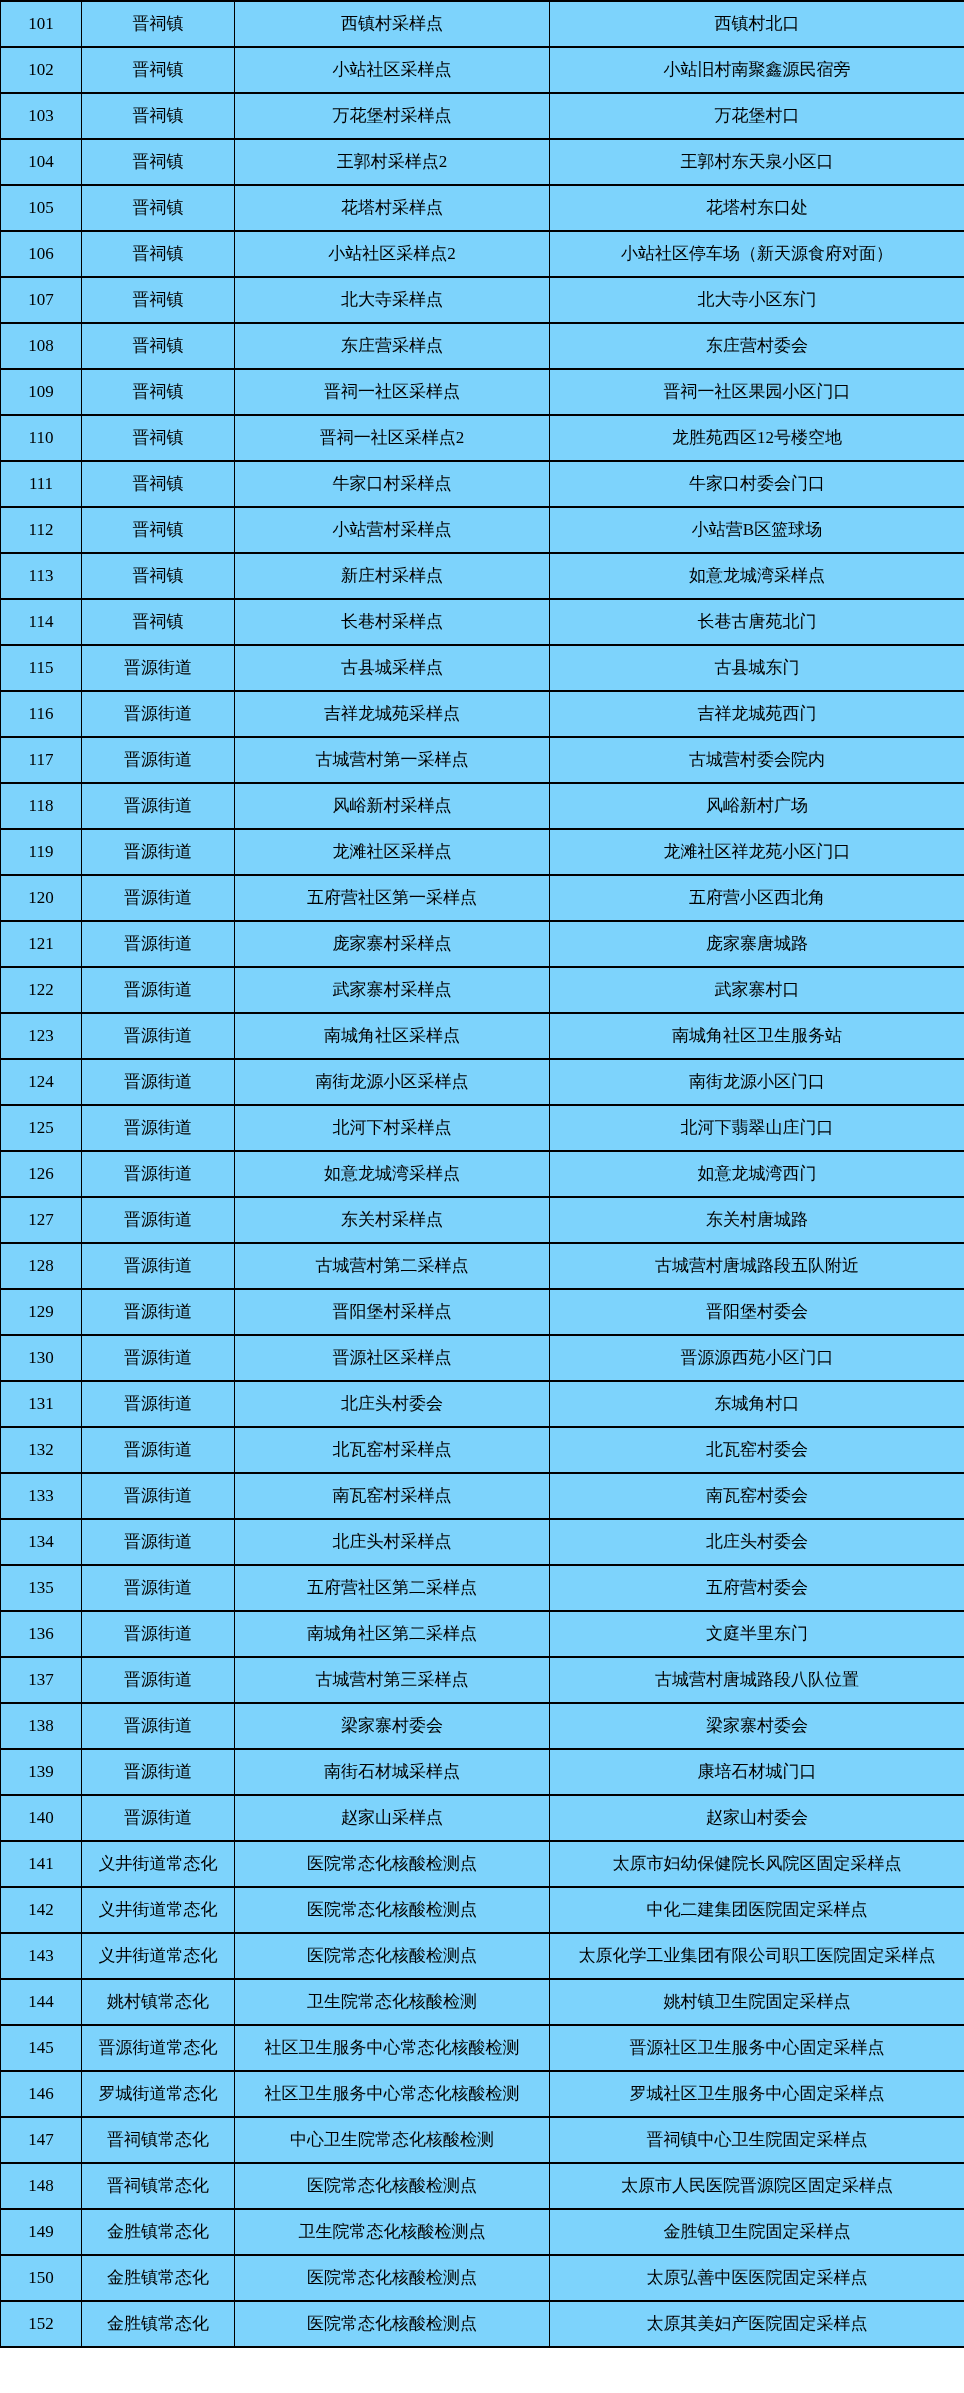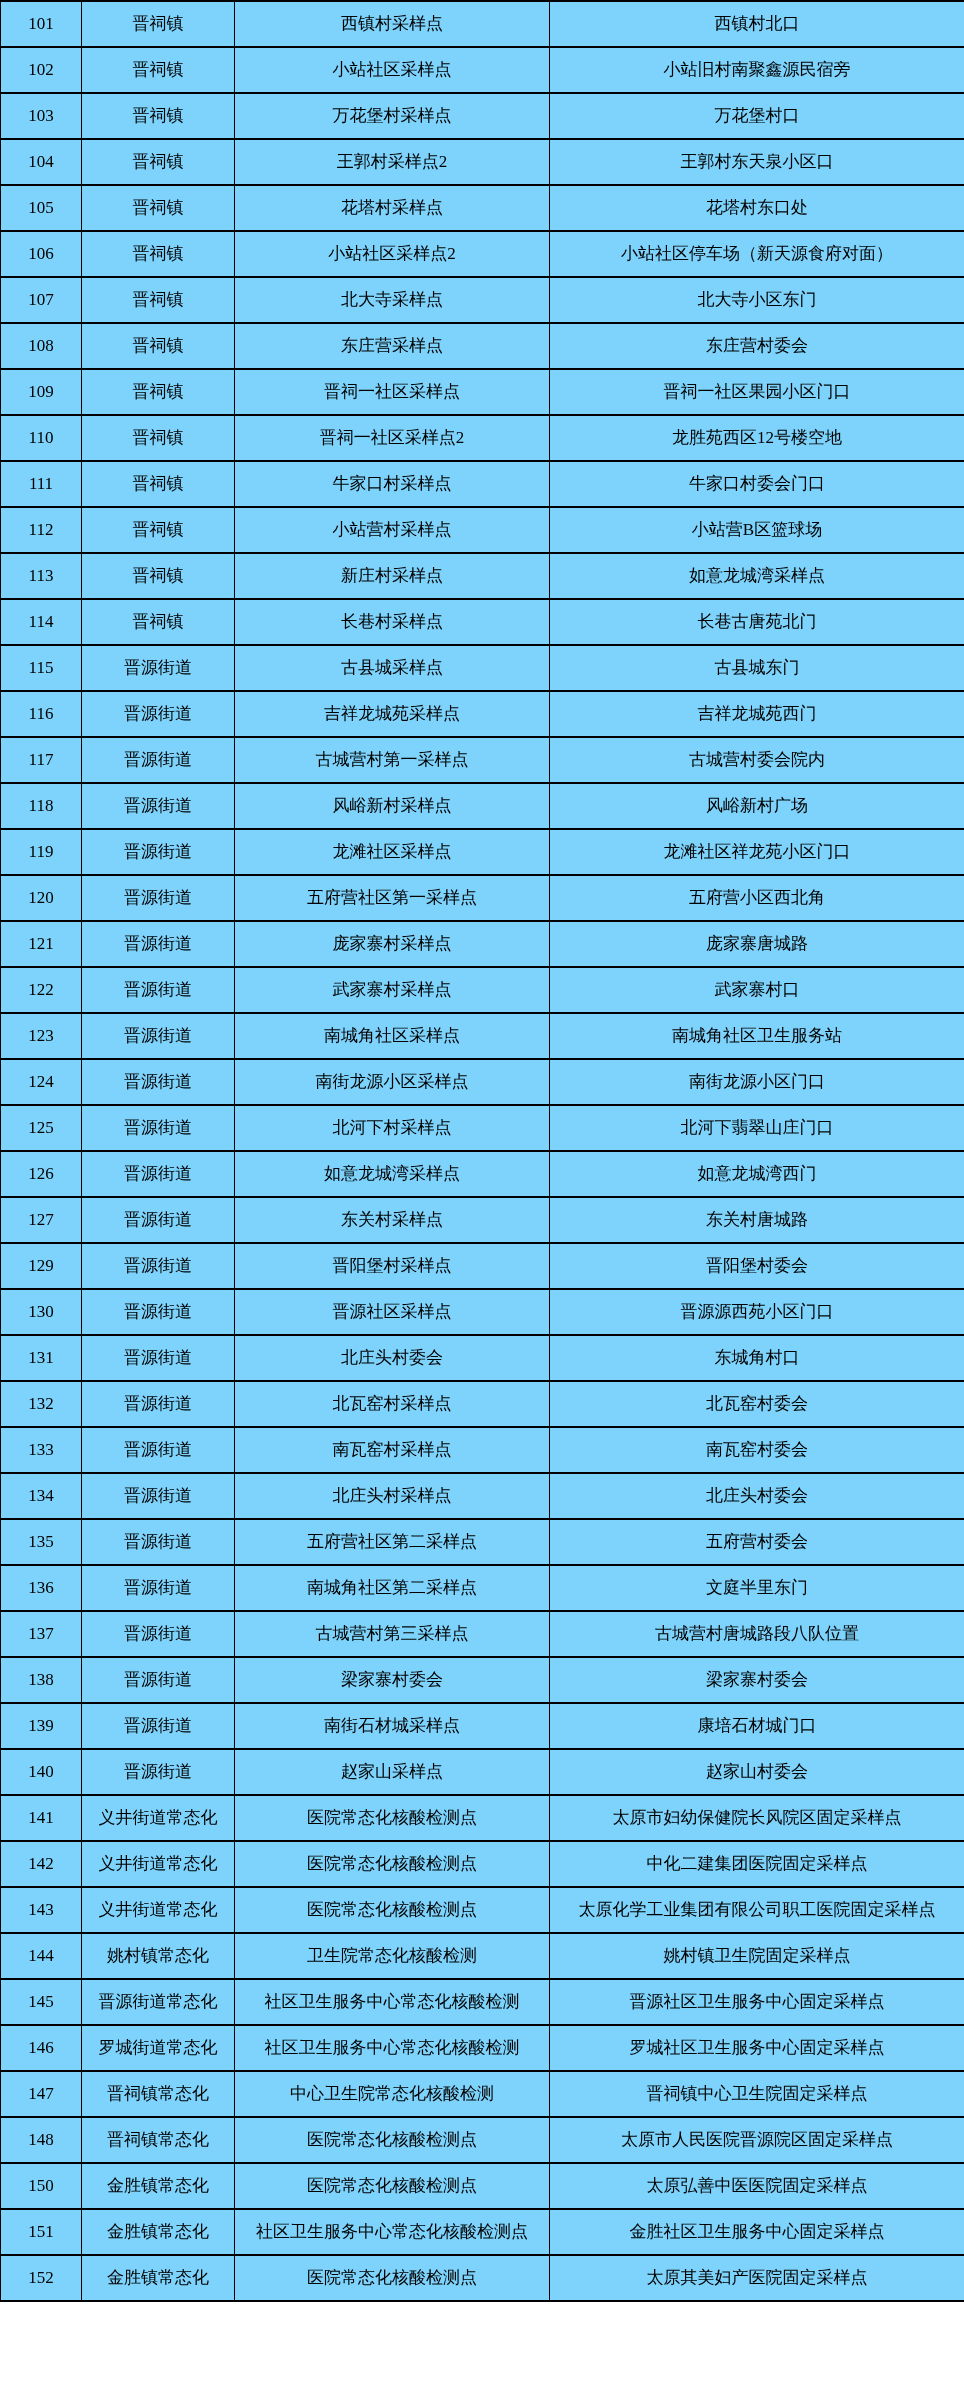--- a/index.html
+++ b/index.html
@@ -204,20 +204,26 @@
         <td>如意龙城湾采样点</td>
         <td>如意龙城湾西门</td>
       </tr>
       <tr>
         <td>127</td>
         <td>晋源街道</td>
         <td>东关村采样点</td>
         <td>东关村唐城路</td>
       </tr>
       <tr>
+        <td>128</td>
+        <td>晋源街道</td>
+        <td>古城营村第二采样点</td>
+        <td>古城营村唐城路段五队附近</td>
+      </tr>
+      <tr>
         <td>129</td>
         <td>晋源街道</td>
         <td>晋阳堡村采样点</td>
         <td>晋阳堡村委会</td>
       </tr>
       <tr>
         <td>130</td>
         <td>晋源街道</td>
         <td>晋源社区采样点</td>
         <td>晋源源西苑小区门口</td>
@@ -324,30 +330,30 @@
         <td>中心卫生院常态化核酸检测</td>
         <td>晋祠镇中心卫生院固定采样点</td>
       </tr>
       <tr>
         <td>148</td>
         <td>晋祠镇常态化</td>
         <td>医院常态化核酸检测点</td>
         <td>太原市人民医院晋源院区固定采样点</td>
       </tr>
       <tr>
+        <td>149</td>
+        <td>金胜镇常态化</td>
+        <td>卫生院常态化核酸检测点</td>
+        <td>金胜镇卫生院固定采样点</td>
+      </tr>
+      <tr>
         <td>150</td>
         <td>金胜镇常态化</td>
         <td>医院常态化核酸检测点</td>
         <td>太原弘善中医医院固定采样点</td>
-      </tr>
-      <tr>
-        <td>151</td>
-        <td>金胜镇常态化</td>
-        <td>社区卫生服务中心常态化核酸检测点</td>
-        <td>金胜社区卫生服务中心固定采样点</td>
       </tr>
       <tr>
         <td>152</td>
         <td>金胜镇常态化</td>
         <td>医院常态化核酸检测点</td>
         <td>太原其美妇产医院固定采样点</td>
       </tr>
     </tbody>
 </table>
 

